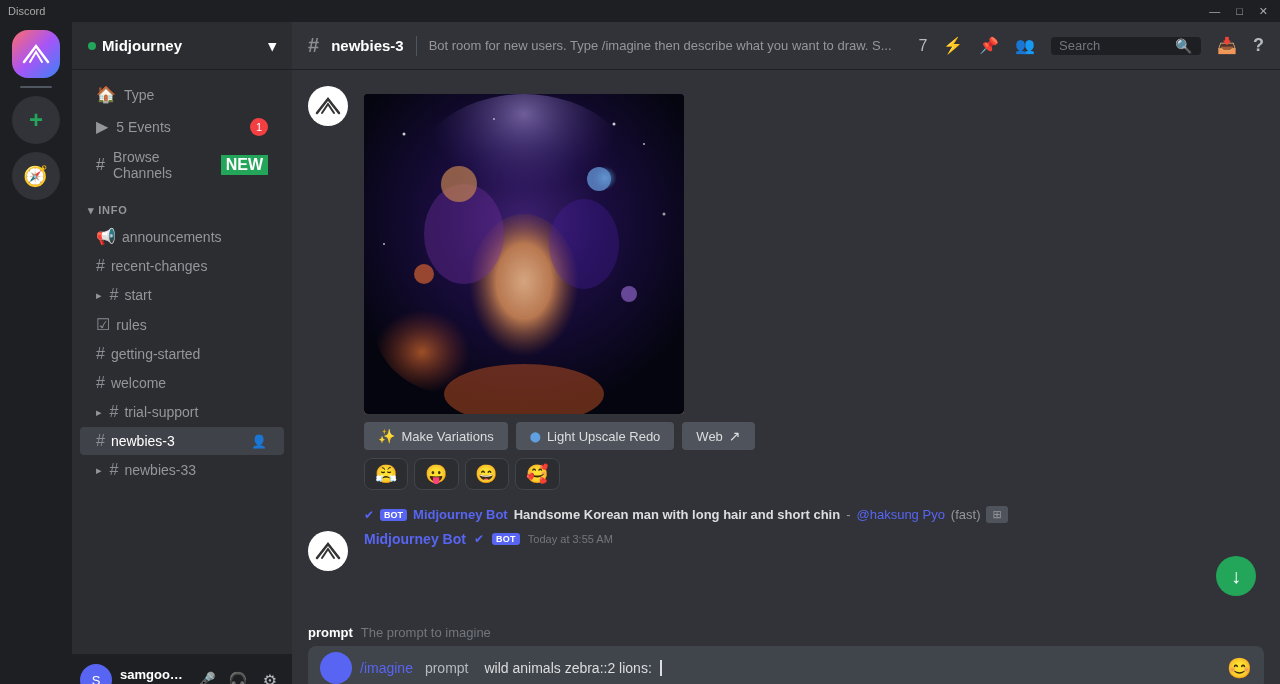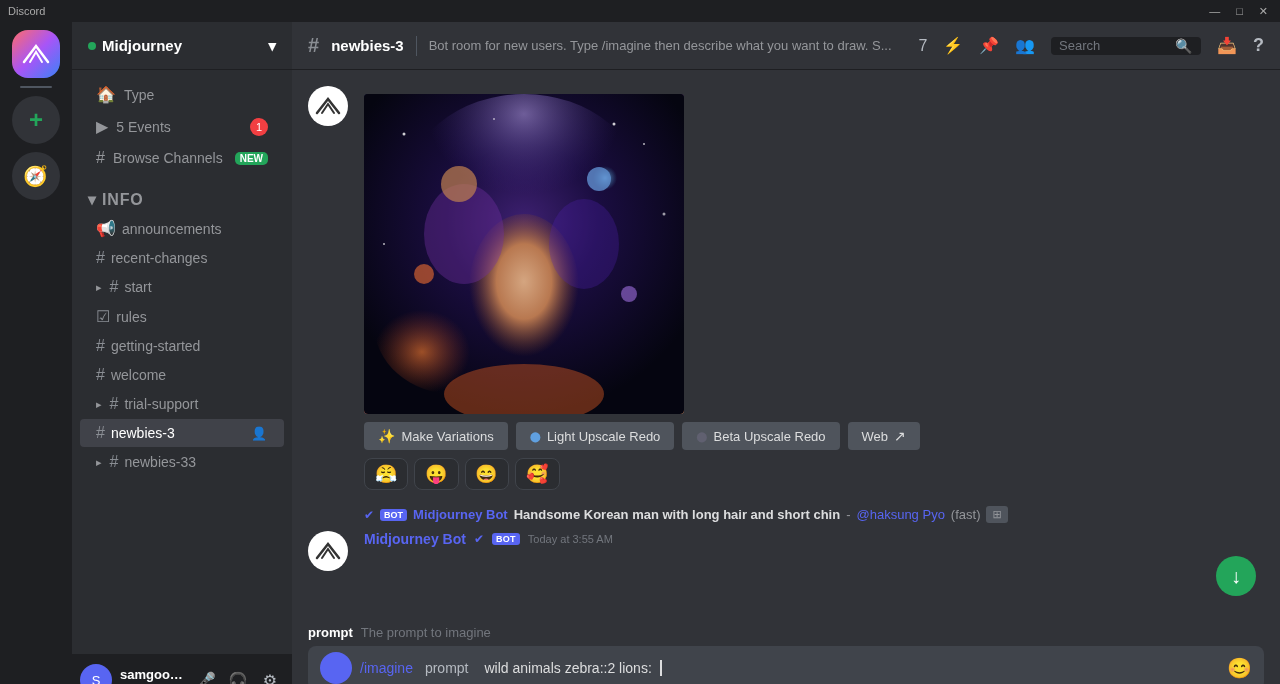--- a/index.html
+++ b/index.html
@@ -54,22 +54,22 @@
       display: flex; align-items: center; padding: 6px 16px; cursor: pointer;
       border-radius: 4px; margin: 1px 8px; color: #94969a; font-size: 14px;
       gap: 8px;
     }
     .sidebar-item .icon { font-size: 16px; }
     .sidebar-item .badge {
       margin-left: auto; background: #f23f42; color: #fff; border-radius: 50%;
       width: 18px; height: 18px; font-size: 11px; display: flex; align-items: center; justify-content: center;
     }
     .sidebar-item .badge-new {
-      margin-left: auto; background: #23a55a; color: #fff; border-radius: 5px;
-      padding: 1px 5px; font-size: 10px; font-weight: 700;
+      margin-left: auto; background: #23a55a; color: #fff; border-radius: 0;
+      padding: 1px 5px; font-size: 16px; font-weight: 700;
     }
     .sidebar-channel {
       display: flex; align-items: center; padding: 5px 16px; cursor: pointer;
       border-radius: 4px; margin: 1px 8px; color: #94969a; font-size: 14px; gap: 6px;
     }
     .sidebar-channel.active { background: #404249; color: #fff; }
     .sidebar-channel .ch-icon { font-size: 16px; color: #8a8e94; }
 
     .sidebar-footer {
       height: 52px; background: #1e1f22; display: flex; align-items: center;
@@ -232,21 +232,21 @@
         <span>5 Events</span>
         <span class="badge">1</span>
       </div>
       <div class="sidebar-item">
         <span class="icon">#</span>
         <span>Browse Channels</span>
         <span class="badge-new">NEW</span>
       </div>
 
       <div style="display:flex;align-items:center;padding:16px 16px 4px;cursor:pointer;">
-        <span style="font-size:16px;font-weight:700;color:#94969a;letter-spacing:0.8px;">▾ INFO</span>
+        <span style="font-size:11px;font-weight:700;color:#94969a;letter-spacing:0.8px;">▾ INFO</span>
       </div>
       <div class="sidebar-channel">
         <span class="ch-icon">📢</span>
         <span>announcements</span>
       </div>
       <div class="sidebar-channel">
         <span class="ch-icon">#</span>
         <span>recent-changes</span>
       </div>
       <div class="sidebar-channel" style="display:flex;align-items:center;">
@@ -397,24 +397,20 @@
           <div class="msg-buttons">
             <button class="msg-btn">
               <span class="btn-emoji">✨</span>
               <span>Make Variations</span>
             </button>
             <button class="msg-btn">
               <span class="btn-emoji" style="color:#60a0e0;font-size:10px;">⬤</span>
               <span>Light Upscale Redo</span>
             </button>
             <button class="msg-btn">
-              <span class="btn-emoji" style="color:#606070;font-size:10px;">⬤</span>
-              <span>Beta Upscale Redo</span>
-            </button>
-            <button class="msg-btn">
               <span>Web</span>
               <span class="btn-emoji">↗</span>
             </button>
           </div>
 
           <div class="msg-reactions">
             <button class="reaction-btn">😤</button>
             <button class="reaction-btn">😛</button>
             <button class="reaction-btn">😄</button>
             <button class="reaction-btn">🥰</button>

